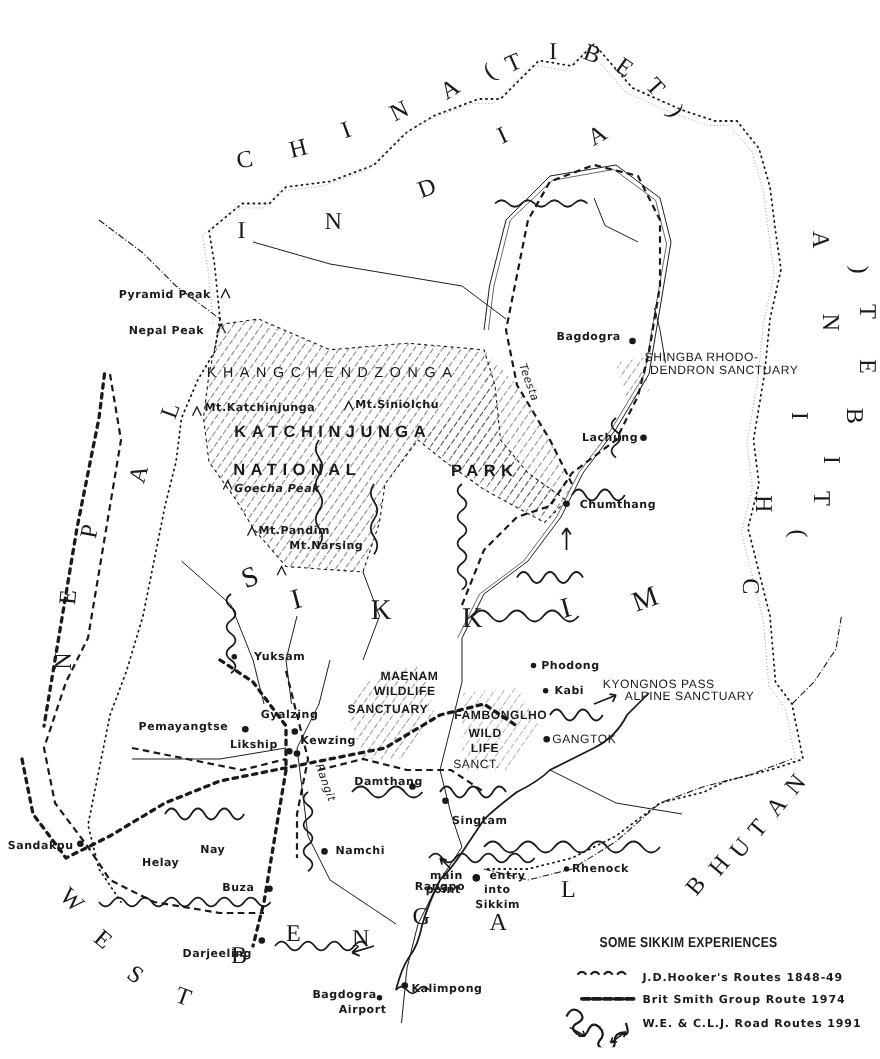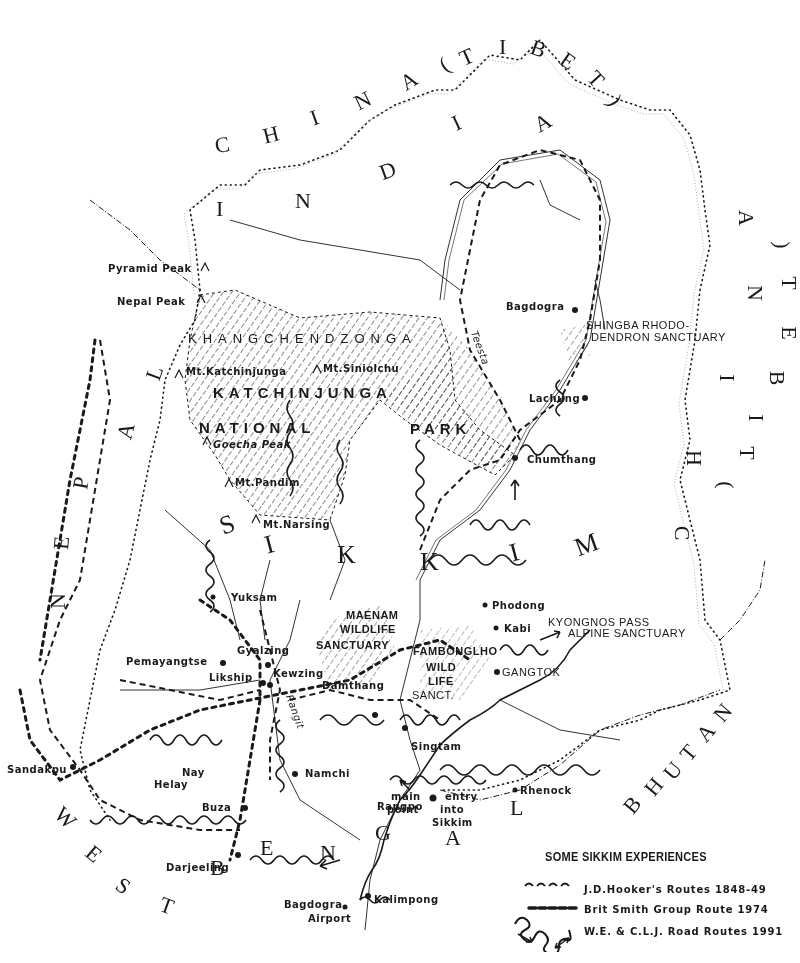--- a/index.html
+++ b/index.html
@@ -207,21 +207,21 @@
   <span style="position:absolute;left:155px;top:50px;">B</span>
   <span style="position:absolute;left:205px;top:30px;">E</span>
   <span style="position:absolute;left:265px;top:35px;">N</span>
   <span style="position:absolute;left:320px;top:15px;">G</span>
   <span style="position:absolute;left:390px;top:20px;">A</span>
   <span style="position:absolute;left:455px;top:-10px;">L</span>
 </div>
 
 <div class="lbl bigspaced" style="left:188px;top:332px;font-size:13px;letter-spacing:6px;font-weight:normal;">KHANGCHENDZONGA</div>
 <div class="lbl bigspaced" style="left:213px;top:385px;">KATCHINJUNGA</div>
-<div class="lbl bigspaced" style="left:199px;top:420px;">NATIONAL</div>
+<div class="lbl bigspaced" style="left:212px;top:420px;">NATIONAL</div>
 <div class="lbl bigspaced" style="left:410px;top:421px;">PARK</div>
 
 <div class="lbl area" style="left:586px;top:320px;">SHINGBA RHODO-</div>
 <div class="lbl area" style="left:591px;top:332px;">DENDRON SANCTUARY</div>
 
 <div class="lbl area" style="left:548px;top:617px;">KYONGNOS PASS</div>
 <div class="lbl area" style="left:568px;top:628px;">ALPINE SANCTUARY</div>
 
 <div class="lbl area" style="left:346px;top:610px;font-weight:bold;">MAENAM</div>
 <div class="lbl area" style="left:340px;top:624px;font-weight:bold;">WILDLIFE</div>
@@ -231,37 +231,37 @@
 <div class="lbl area" style="left:426px;top:662px;font-weight:bold;">WILD</div>
 <div class="lbl area" style="left:428px;top:676px;font-weight:bold;">LIFE</div>
 <div class="lbl area" style="left:412px;top:690px;font-weight:normal;">SANCT.</div>
 
 <div class="lbl place" style="left:108px;top:264px;">Pyramid Peak</div>
 <div class="lbl place" style="left:117px;top:297px;">Nepal Peak</div>
 <div class="lbl place" style="left:186px;top:367px;">Mt.Katchinjunga</div>
 <div class="lbl place" style="left:323px;top:364px;">Mt.Siniolchu</div>
 <div class="lbl place" style="left:213px;top:440px;font-style:italic;">Goecha Peak</div>
 <div class="lbl place" style="left:235px;top:478px;">Mt.Pandim</div>
-<div class="lbl place" style="left:263px;top:520px;">Mt.Narsing</div>
+<div class="lbl place" style="left:263px;top:492px;">Mt.Narsing</div>
 
 <div class="lbl place" style="left:506px;top:302px;">Bagdogra</div>
 <div class="lbl place" style="left:529px;top:394px;">Lachung</div>
 <div class="lbl place" style="left:527px;top:455px;">Chumthang</div>
 <div class="lbl place" style="left:480px;top:601px;padding-left:12px;">Phodong</div>
 <div class="lbl place" style="left:504px;top:624px;">Kabi</div>
 <div class="lbl area" style="left:502px;top:667px;font-size:11px;">GANGTOK</div>
 <div class="lbl place" style="left:231px;top:593px;">Yuksam</div>
 <div class="lbl place" style="left:237px;top:646px;">Gyalzing</div>
 <div class="lbl place" style="left:126px;top:657px;">Pemayangtse</div>
 <div class="lbl place" style="left:209px;top:673px;">Likship</div>
 <div class="lbl place" style="left:273px;top:669px;">Kewzing</div>
-<div class="lbl place" style="left:322px;top:681px;">Damthang</div>
+<div class="lbl place" style="left:322px;top:707px;">Damthang</div>
 <div class="lbl place" style="left:411px;top:742px;">Singtam</div>
 <div class="lbl place" style="left:7px;top:765px;">Sandakpu</div>
-<div class="lbl place" style="left:138px;top:780px;padding-left:16px;">Helay</div>
+<div class="lbl place" style="left:113px;top:780px;padding-left:16px;">Helay</div>
 <div class="lbl place" style="left:182px;top:768px;text-align:right;">Nay</div>
 <div class="lbl place" style="left:202px;top:803px;">Buza</div>
 <div class="lbl place" style="left:305px;top:769px;">Namchi</div>
 <div class="lbl place" style="left:377px;top:802px;">Rangpo</div>
 <div class="lbl place" style="left:391px;top:792px;">main</div>
 <div class="lbl place" style="left:387px;top:805px;">point</div>
 <div class="lbl place" style="left:445px;top:792px;">entry</div>
 <div class="lbl place" style="left:440px;top:805px;">into</div>
 <div class="lbl place" style="left:432px;top:818px;">Sikkim</div>
 <div class="lbl place" style="left:520px;top:786px;">Rhenock</div>

